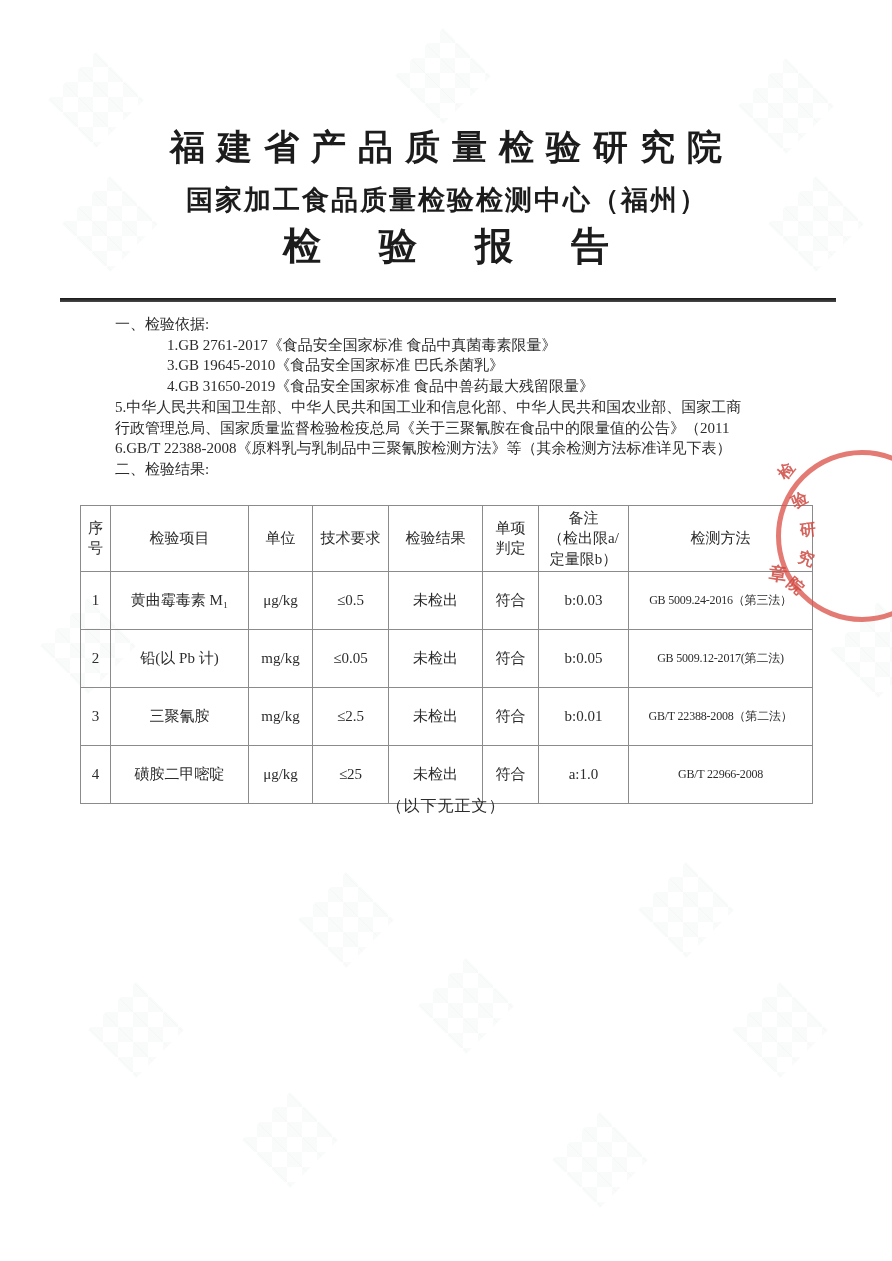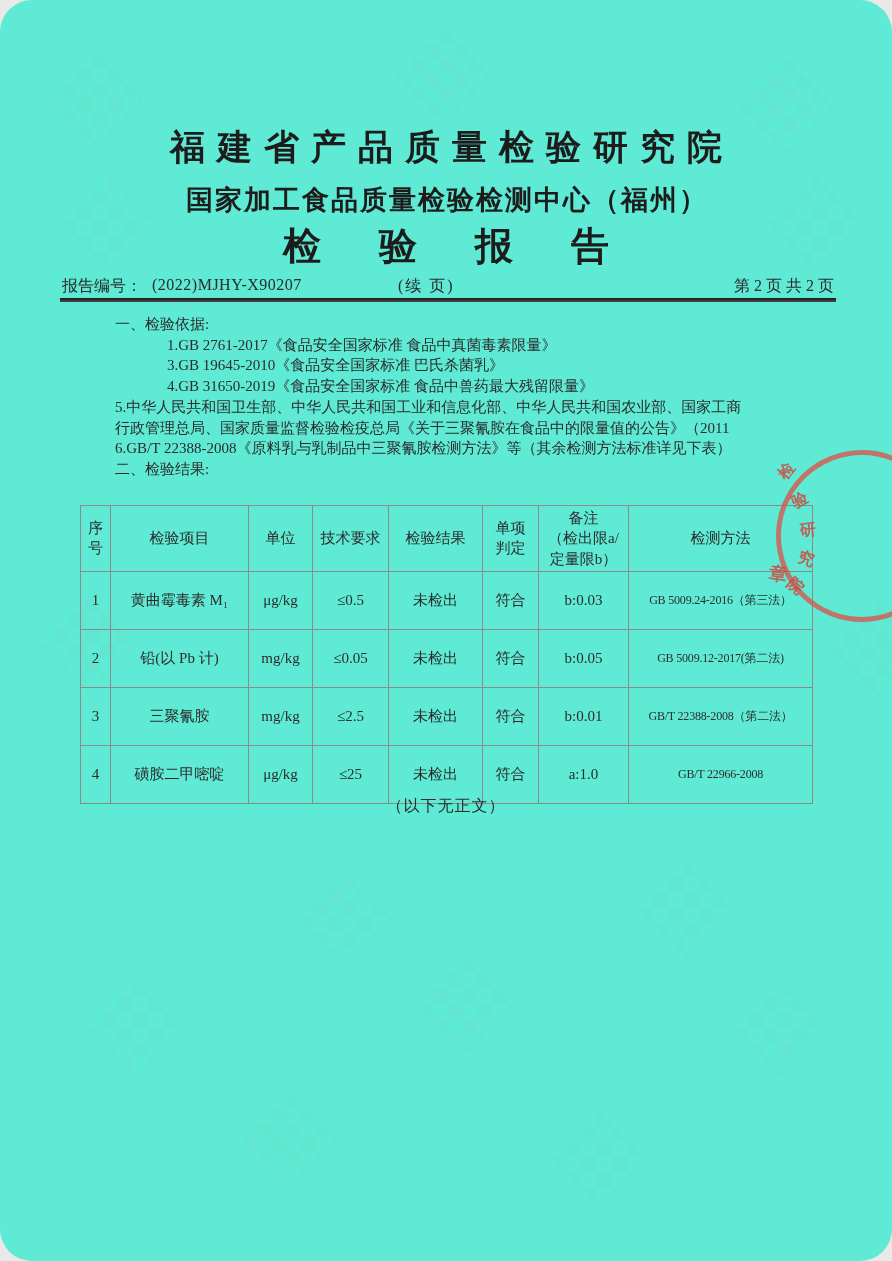--- a/index.html
+++ b/index.html
@@ -1,24 +1,23 @@
 <!DOCTYPE html>
 <html><head>
 <meta charset="utf-8">
 <style>
   html,body{margin:0;padding:0;background:#e9e9e9;}
   .page{
     position:relative;
     width:892px;height:1261px;
-    background:#5eead4;
+    background:#ffffff;
     overflow:hidden;
     font-family:"Liberation Serif","DejaVu Serif",serif;
     color:#2e2e2e;
     margin:0 auto;
-    border-radius:32px;
   }
   
   .wm{
     position:absolute;width:96px;height:96px;
     background-image:
       linear-gradient(45deg, rgba(150,170,170,.16) 25%, transparent 25%, transparent 75%, rgba(150,170,170,.16) 75%),
       linear-gradient(45deg, rgba(150,170,170,.16) 25%, transparent 25%, transparent 75%, rgba(150,170,170,.16) 75%);
     background-size:30px 30px;
     background-position:0 0,15px 15px;
     clip-path:polygon(50% 0,100% 50%,50% 100%,0 50%);
@@ -104,26 +103,20 @@
   <div class="wm" style="left:88px;top:982px;"></div>
   <div class="wm" style="left:418px;top:958px;"></div>
   <div class="wm" style="left:732px;top:982px;"></div>
   <div class="wm" style="left:242px;top:1092px;"></div>
   <div class="wm" style="left:552px;top:1112px;"></div>
 
   <div class="org-title">福建省产品质量检验研究院</div>
   <div class="sub-title">国家加工食品质量检验检测中心（福州）</div>
   <div class="report-title">检验报告</div>
 
-  <div class="meta-row">
-    <span class="meta-label">报告编号：</span>
-    <span class="meta-no">(2022)MJHY-X90207</span>
-    <span class="meta-continued">(续  页)</span>
-    <span class="meta-page">第 2 页  共 2 页</span>
-  </div>
   <div class="rule"></div>
 
   <div class="basis">
     <div>一、检验依据:</div>
     <div class="indent">1.GB 2761-2017《食品安全国家标准 食品中真菌毒素限量》</div>
     <div class="indent">3.GB 19645-2010《食品安全国家标准 巴氏杀菌乳》</div>
     <div class="indent">4.GB 31650-2019《食品安全国家标准 食品中兽药最大残留限量》</div>
     <div>5.中华人民共和国卫生部、中华人民共和国工业和信息化部、中华人民共和国农业部、国家工商</div>
     <div>行政管理总局、国家质量监督检验检疫总局《关于三聚氰胺在食品中的限量值的公告》（2011</div>
     <div>6.GB/T 22388-2008《原料乳与乳制品中三聚氰胺检测方法》等（其余检测方法标准详见下表）</div>

